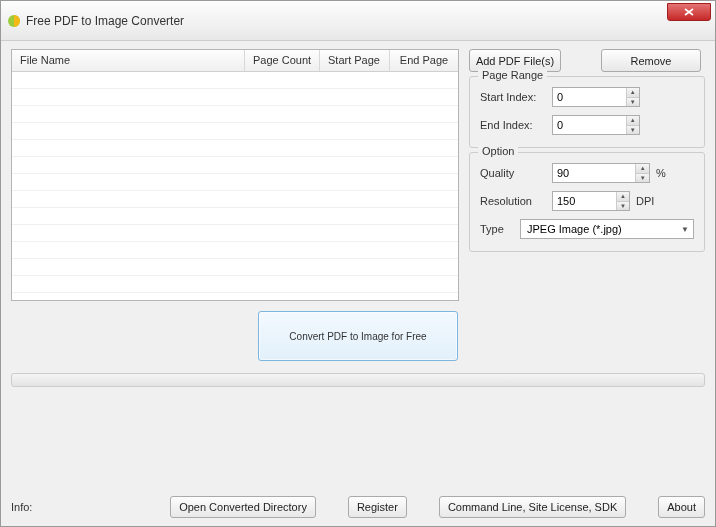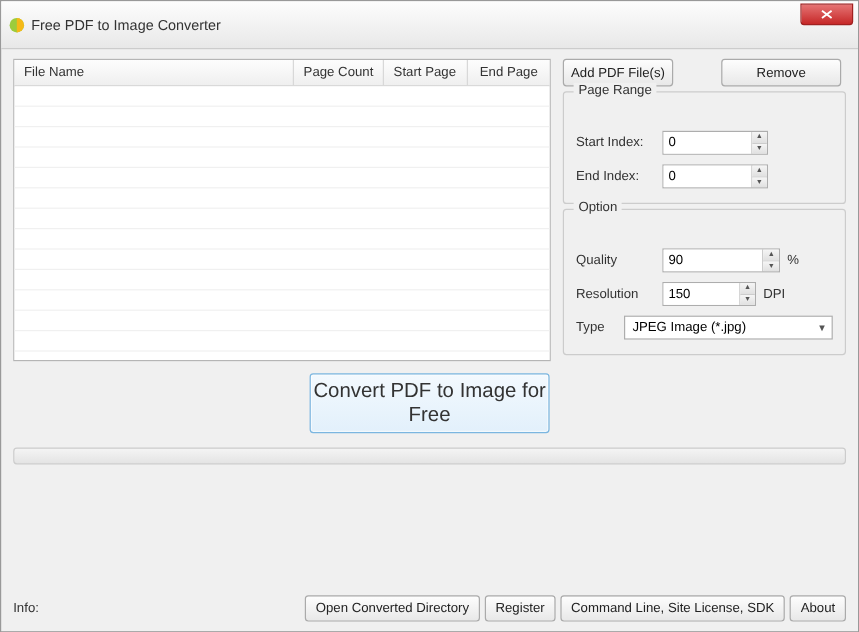--- a/index.html
+++ b/index.html
@@ -26,43 +26,43 @@
 .row { height: 17px; border-bottom: 1px solid #f0f0f0; }
 
 
 .right-pane { flex: 1; display: flex; flex-direction: column; gap: 4px; }
 .btn-row { display: flex; gap: 40px; }
 .btn { height: 23px; border: 1px solid #aaa; border-radius: 3px; background: linear-gradient(to bottom, #fdfdfd, #e8e8e8); cursor: pointer; padding: 0 4px; color: #222; }
 .btn.add { width: 92px; }
 .btn.remove { width: 100px; }
 
 
-.group { border: 1px solid #ccc; border-radius: 3px; padding: 32px 10px 12px 10px; position: relative; }
+.group { border: 1px solid #ccc; border-radius: 3px; padding: 10px 10px 12px 10px; position: relative; }
 .group-title { position: absolute; top: -8px; left: 8px; background: #f0f0f0; padding: 0 4px; color: #333; }
 .field-row { display: flex; align-items: center; margin-bottom: 8px; }
 .field-row:last-child { margin-bottom: 0; }
 .field-label { width: 72px; color: #333; }
 .spin { display: flex; align-items: stretch; border: 1px solid #adadad; background: #fff; height: 20px; width: 88px; }
 .spin input { border: none; outline: none; width: 100%; padding: 0 4px; font-size: 11px; }
 .spin-btns { display: flex; flex-direction: column; width: 16px; border-left: 1px solid #ccc; }
 .spin-btn { flex: 1; display: flex; align-items: center; justify-content: center; background: linear-gradient(to bottom,#f5f5f5,#e0e0e0); cursor: pointer; font-size: 6px; color: #555; line-height: 1; }
 .spin-btn:first-child { border-bottom: 1px solid #ccc; }
 .unit { margin-left: 6px; color: #333; }
 .select { flex: 1; height: 20px; border: 1px solid #adadad; background: #fff; display: flex; align-items: center; justify-content: space-between; padding: 0 4px 0 6px; cursor: pointer; }
 .select .chev { font-size: 8px; color: #555; }
 
 
 .convert-wrap { display: flex; justify-content: center; margin-top: 10px; }
-.convert-btn { width: 200px; height: 50px; border: 1px solid #7bb6e0; border-radius: 3px; background: linear-gradient(to bottom, #f3f9fe, #e2f0fb); color: #333; cursor: pointer; font-size: 17px; box-shadow: inset 0 0 0 1px rgba(255,255,255,.6); }
+.convert-btn { width: 200px; height: 50px; border: 1px solid #7bb6e0; border-radius: 3px; background: linear-gradient(to bottom, #f3f9fe, #e2f0fb); color: #333; cursor: pointer; font-size: 10px; box-shadow: inset 0 0 0 1px rgba(255,255,255,.6); }
 
 
 .sep-bar { margin: 12px 10px 0 10px; height: 14px; border: 1px solid #ccc; border-radius: 3px; background: linear-gradient(to bottom, #f4f4f4, #e4e4e4); }
 .footer { position: absolute; bottom: 8px; left: 0; right: 0; padding: 0 10px; display: flex; align-items: center; justify-content: space-between; }
 .footer-btns { display: flex; gap: 4px; }
-.footer .btn { height: 22px; padding: 0 8px; }
+.footer .btn { height: 22px; padding: 0 8px; margin-left: 28px; }
 .info-label { color: #333; text-align: right; }
 
 svg { display: block; }
 </style>
 </head>
 <body>
 
 <div class="titlebar">
   <span class="title-icon">
     <svg viewBox="0 0 14 14">

